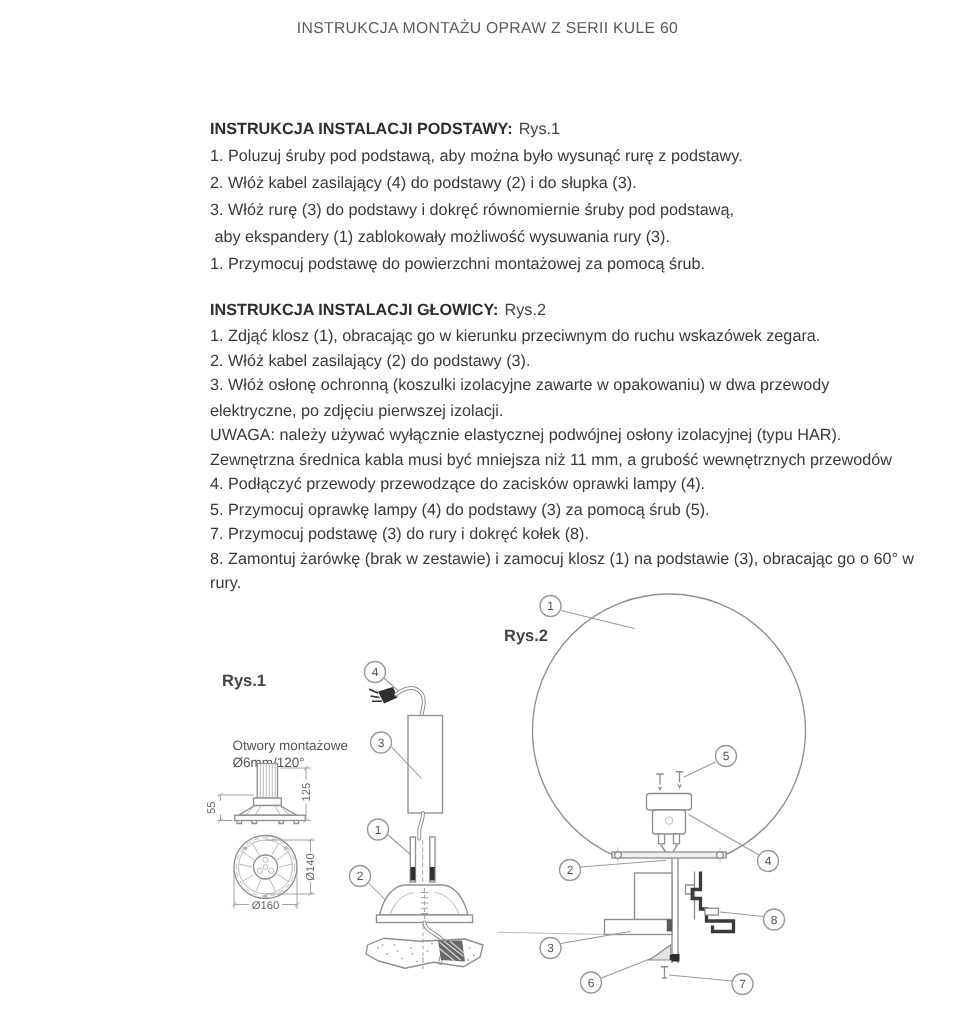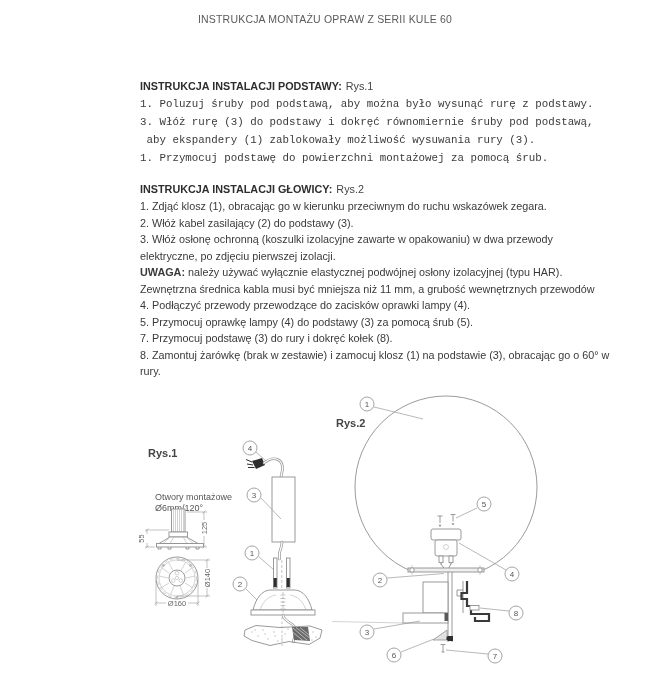--- a/index.html
+++ b/index.html
@@ -4,24 +4,24 @@
 <style>
   html,body{margin:0;padding:0;background:#fff;}
   .page{position:relative;width:650px;height:677px;background:#fff;overflow:hidden;
         font-family:"Liberation Sans",sans-serif;}
   .title{position:absolute;top:13px;left:0;width:650px;text-align:center;
          font-size:10.5px;color:#5a5a5a;letter-spacing:.2px;}
   .textblock{position:absolute;left:140px;top:52px;width:470px;color:#3a3a3a;
              font-size:10.8px;margin-top:25px;}
   .h{height:18px;line-height:18px;font-weight:bold;color:#2e2e2e;white-space:pre;}
   .h .hr{font-weight:normal;color:#444;margin-left:4px;}
-  .ln{height:18px;line-height:18px;white-space:pre;font-family:Liberation Mono, monospace;}
+  .ln{height:18px;line-height:18px;white-space:pre;}
   .ln2{height:16.5px;line-height:16.5px;white-space:pre;}
   .gap{height:13px;}
-  .b{font-weight:bold;}
+  .b{font-weight:normal;}
   svg{position:absolute;}
   #fig1{left:130px;top:420px;}
   #fig2{left:330px;top:390px;}
   .figlab{font:600 11px "Liberation Sans",sans-serif;fill:#444;}
   .note{font:9px "Liberation Sans",sans-serif;fill:#555;}
   .s{stroke:#8f8f8f;stroke-width:.9;fill:none;}
   .sf{stroke:#8f8f8f;stroke-width:.9;fill:#fff;}
   .thin{stroke:#b3b3b3;stroke-width:.6;fill:none;}
   .dim{stroke:#9a9a9a;stroke-width:.6;fill:none;}
   .dimt{font:7.5px "Liberation Sans",sans-serif;fill:#666;text-anchor:middle;}
@@ -37,20 +37,21 @@
 </head>
 <body>
 
 <div class="page">
 
   <div class="title">INSTRUKCJA MONTAŻU OPRAW Z SERII KULE 60</div>
 
   <div class="textblock">
     <div class="h"><span class="hb">INSTRUKCJA INSTALACJI PODSTAWY:</span><span class="hr">Rys.1</span></div>
     <div class="ln">1. Poluzuj śruby pod podstawą, aby można było wysunąć rurę z podstawy.</div>
+    <div class="ln">2. Włóż kabel zasilający (4) do podstawy (2) i do słupka (3).</div>
     <div class="ln">3. Włóż rurę (3) do podstawy i dokręć równomiernie śruby pod podstawą,</div>
     <div class="ln"> aby ekspandery (1) zablokowały możliwość wysuwania rury (3).</div>
     <div class="ln">1. Przymocuj podstawę do powierzchni montażowej za pomocą śrub.</div>
     <div class="gap"></div>
     <div class="h"><span class="hb">INSTRUKCJA INSTALACJI GŁOWICY:</span><span class="hr">Rys.2</span></div>
     <div class="ln2">1. Zdjąć klosz (1), obracając go w kierunku przeciwnym do ruchu wskazówek zegara.</div>
     <div class="ln2">2. Włóż kabel zasilający (2) do podstawy (3).</div>
     <div class="ln2">3. Włóż osłonę ochronną (koszulki izolacyjne zawarte w opakowaniu) w dwa przewody</div>
     <div class="ln2">elektryczne, po zdjęciu pierwszej izolacji.</div>
     <div class="ln2"><span class="b">UWAGA:</span><span> należy używać wyłącznie elastycznej podwójnej osłony izolacyjnej (typu HAR).</span></div>

